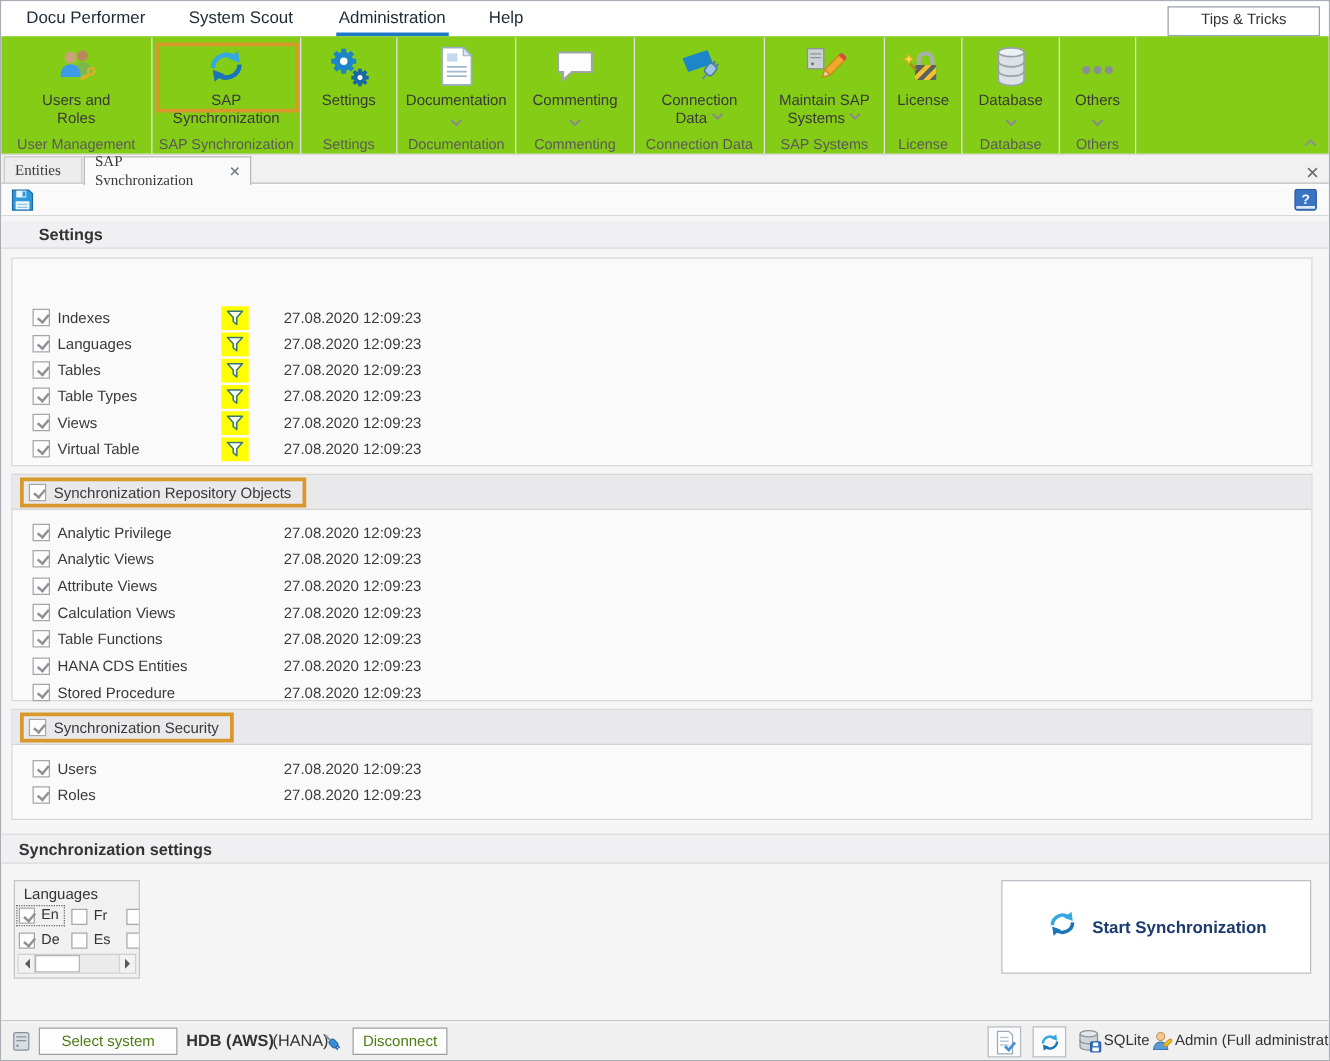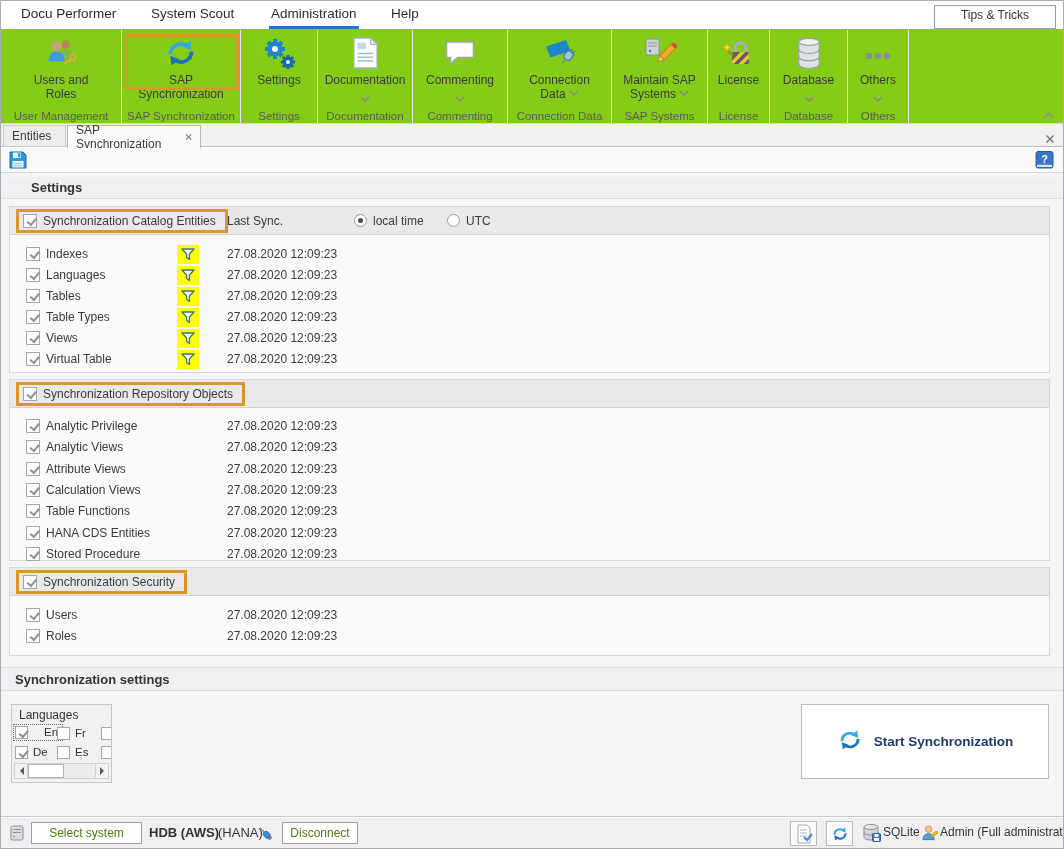--- a/index.html
+++ b/index.html
@@ -19,21 +19,21 @@
   .ritem{margin-top:5px;display:flex;flex-direction:column;align-items:center;cursor:pointer;}
   .ricon{height:36px;display:flex;align-items:center;justify-content:center;}
   .rlabelwrap{margin-top:2px;font-size:12px;color:#3a3a3a;line-height:14px;text-align:center;}
   .rlabelwrap .chev{margin-left:3px;vertical-align:2px;}
   .chev-below{display:block;margin-top:1px;}
   .rcap{position:absolute;bottom:1px;left:0;right:0;font-size:11.5px;color:#5a5a5a;white-space:nowrap;}
   .ribbon-collapse{position:absolute;top:104px;left:1042px;cursor:pointer;}
   .hl-ribbon{position:absolute;left:124px;top:33px;width:114px;height:56px;border:3px solid #d8982c;pointer-events:none;}
   .ribbon-sep{position:absolute;top:122px;left:0;right:0;height:1px;background:#d6d6d6;}
   
-  .tabbar{position:absolute;top:123px;left:0;right:0;height:23px;background:#f1f1f2;border-bottom:1px solid #bdbdbd;}
+  .tabbar{position:absolute;top:123px;left:0;right:0;height:23px;background:#f1f1f2;border-bottom:1px solid #bdbdbd;font-family:Liberation Serif, serif;}
   .dtab{position:absolute;top:1px;height:22px;display:flex;align-items:center;gap:9px;
         font-size:12px;color:#3a3a3a;padding:0 8px;cursor:pointer;}
   .dtab.inactive{background:#ededee;border:1px solid #c9c9c9;}
   .dtab.active{background:#fafafa;border:1px solid #b8b8b8;border-bottom:none;height:23px;}
   .tab-close{position:absolute;right:8px;top:6px;cursor:pointer;}
   
   .toolbar{position:absolute;top:147px;left:0;right:0;height:25px;background:#fafafa;border-bottom:1px solid #d8d8d8;}
   .save-btn{position:absolute;left:8px;top:3px;width:18px;height:18px;cursor:pointer;}
   .help-btn{position:absolute;right:9px;top:3px;width:19px;height:19px;cursor:pointer;}
   
@@ -355,35 +355,20 @@
         <text x="9.5" y="12" font-size="11" font-weight="bold" fill="#fff" text-anchor="middle" font-family="Liberation Sans, sans-serif">?</text>
       </svg>
     </span>
   </div>
 
   <div class="content">
 
     <div class="sec-head" style="top:4px;padding-left:30px">Settings</div>
 
     <div class="panel" style="top:33px;height:167px">
-      <div class="phead">
-        <span class="ocheck">
-          <span class="cb checked"></span>
-          <span class="lbl">Synchronization Catalog Entities</span>
-        </span>
-        <span class="last-sync">Last Sync.</span>
-        <span class="radio-grp" style="left:344px">
-          <span class="radio sel"></span>
-          <span>local time</span>
-        </span>
-        <span class="radio-grp" style="left:437px">
-          <span class="radio"></span>
-          <span>UTC</span>
-        </span>
-      </div>
       <div class="prow" style="top:38px">
         <span class="cb checked"></span>
         <span class="lbl">Indexes</span>
         <span class="flt">
             <svg width="14" height="13" viewBox="0 0 14 13">
               <path d="M1 1h12L8.4 6v5.6L5.6 9.2V6z" fill="#fdfdee" stroke="#3a7878" stroke-width="1.3" stroke-linejoin="round"></path>
             </svg>
           </span>
         <span class="time">27.08.2020 12:09:23</span>
       </div>
@@ -501,21 +486,21 @@
         <span class="time">27.08.2020 12:09:23</span>
       </div>
     </div>
 
     <div class="sec-head" style="top:494px;padding-left:14px;border-top:1px solid #dcdcdc;height:24px;line-height:23px">Synchronization settings</div>
   </div>
 
   <div class="langbox">
     <span class="title">Languages</span>
     <span class="lopt" style="left:2px;top:19px">
-      <span class="focusbox" style="display:flex;align-items:center;gap:16px">
+      <span class="focusbox" style="display:flex;align-items:center;gap:5px">
         <span class="cb checked"></span>
         <span>En</span>
       </span>
     </span>
     <span class="lopt" style="left:45px;top:20px">
       <span class="cb"></span>
       <span>Fr</span>
     </span>
     <span class="lopt" style="left:89px;top:20px">
       <span class="cb"></span>

